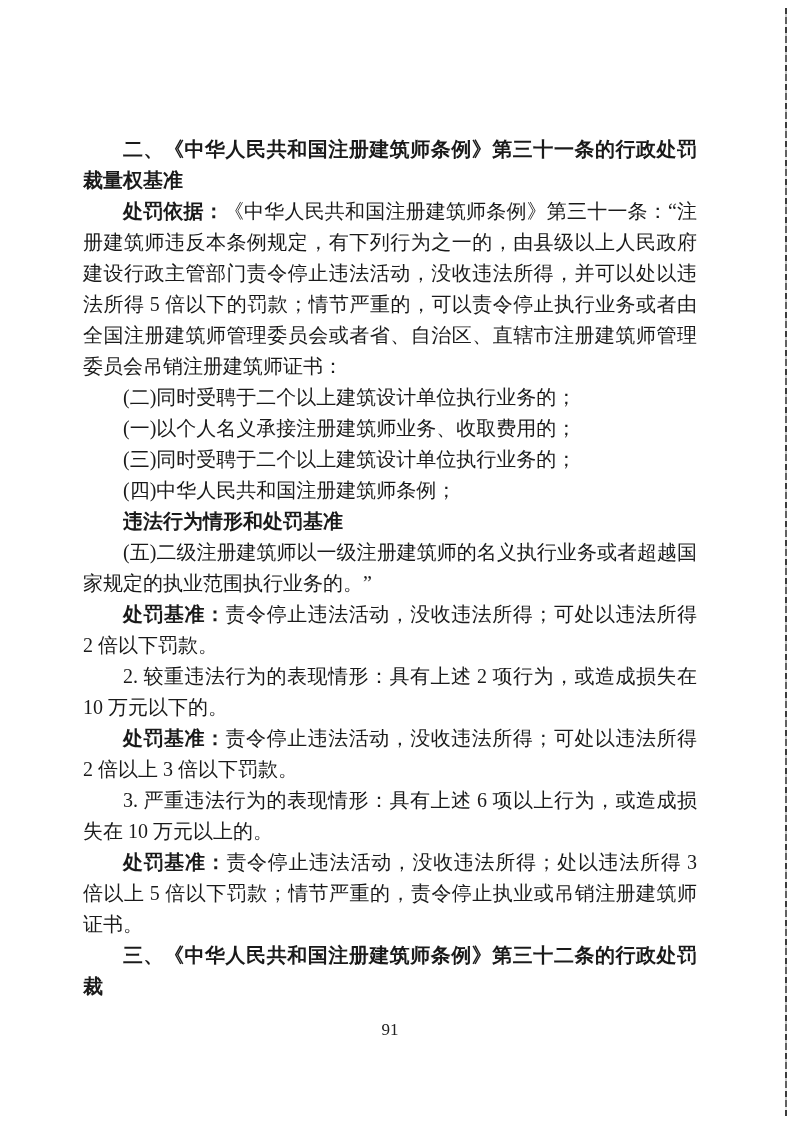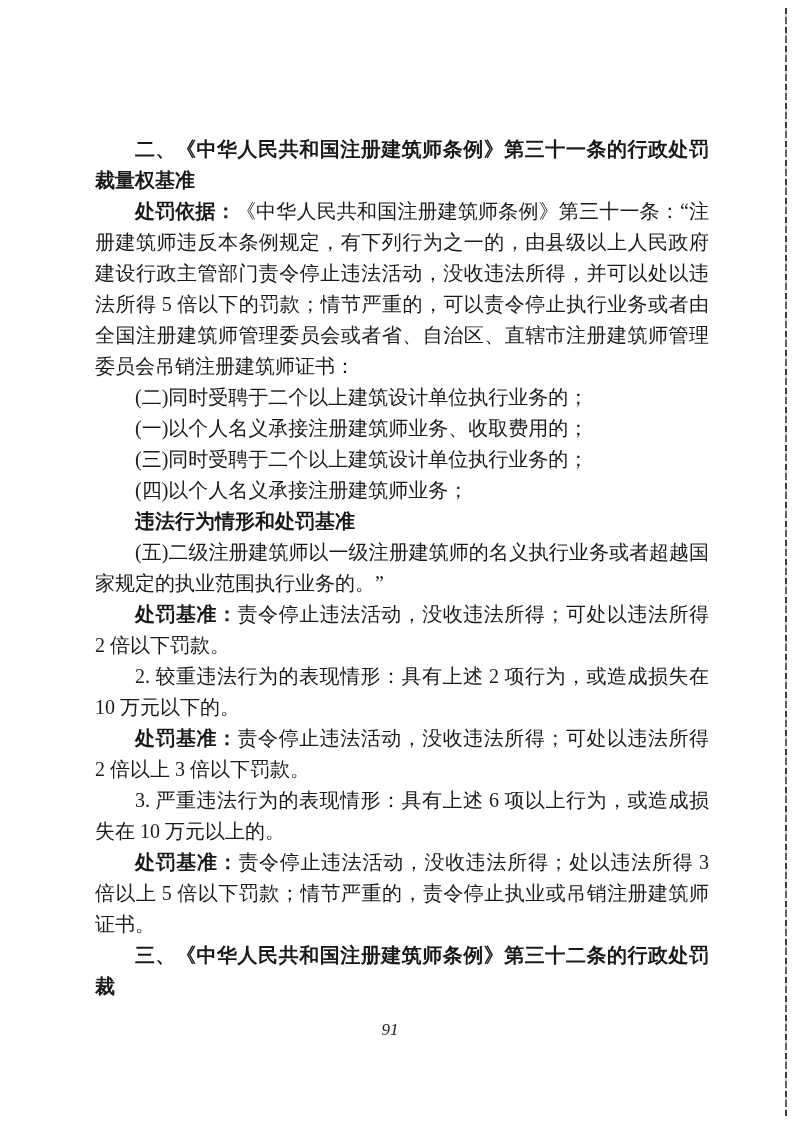--- a/index.html
+++ b/index.html
@@ -8,21 +8,21 @@
     width: 793px;
     height: 1122px;
     margin: 0 auto;
     background: #ffffff;
     font-family: "Liberation Serif", "DejaVu Serif", serif;
     color: #1a1a1a;
     overflow: hidden;
   }
   .content {
     position: absolute;
-    left: 95px;
+    left: 83px;
     top: 134px;
     width: 614px;
     font-size: 20px;
     line-height: 31px;
     text-align: justify;
     text-justify: inter-ideograph;
   }
   .para {
     margin: 0;
     text-indent: 2em;
@@ -31,21 +31,20 @@
   .para.heading .seg { font-weight: bold; }
   .seg.bold { font-weight: bold; }
   .page-number {
     position: absolute;
     top: 1020px;
     left: 0;
     width: 780px;
     text-align: center;
     font-size: 17px;
     color: #222222;
-    font-style: italic;
   }
   .scan-line {
     position: absolute;
     left: 785px;
     top: 8px;
     width: 2px;
     height: 1108px;
     background: repeating-linear-gradient(
       to bottom,
       rgba(25,25,25,0.85) 0px, rgba(25,25,25,0.85) 6px,
@@ -58,21 +57,21 @@
 </head>
 <body>
 
 <div class="page">
   <div class="content" id="content">
       <div class="para heading"><span class="seg bold">二、《中华人民共和国注册建筑师条例》第三十一条的行政处罚裁量权基准</span></div>
       <div class="para body"><span class="seg bold">处罚依据：</span><span class="seg">《中华人民共和国注册建筑师条例》第三十一条：“注册建筑师违反本条例规定，有下列行为之一的，由县级以上人民政府建设行政主管部门责令停止违法活动，没收违法所得，并可以处以违法所得 5 倍以下的罚款；情节严重的，可以责令停止执行业务或者由全国注册建筑师管理委员会或者省、自治区、直辖市注册建筑师管理委员会吊销注册建筑师证书：</span></div>
       <div class="para body"><span class="seg">(二)同时受聘于二个以上建筑设计单位执行业务的；</span></div>
       <div class="para body"><span class="seg">(一)以个人名义承接注册建筑师业务、收取费用的；</span></div>
       <div class="para body"><span class="seg">(三)同时受聘于二个以上建筑设计单位执行业务的；</span></div>
-      <div class="para body"><span class="seg">(四)以个人名义承接注册建筑师业务；</span></div>
+      <div class="para body"><span class="seg">(四)中华人民共和国注册建筑师条例；</span></div>
       <div class="para body"><span class="seg bold">违法行为情形和处罚基准</span></div>
       <div class="para body"><span class="seg">(五)二级注册建筑师以一级注册建筑师的名义执行业务或者超越国家规定的执业范围执行业务的。”</span></div>
       <div class="para body"><span class="seg bold">处罚基准：</span><span class="seg">责令停止违法活动，没收违法所得；可处以违法所得 2 倍以下罚款。</span></div>
       <div class="para body"><span class="seg">2. 较重违法行为的表现情形：具有上述 2 项行为，或造成损失在 10 万元以下的。</span></div>
       <div class="para body"><span class="seg bold">处罚基准：</span><span class="seg">责令停止违法活动，没收违法所得；可处以违法所得 2 倍以上 3 倍以下罚款。</span></div>
       <div class="para body"><span class="seg">3. 严重违法行为的表现情形：具有上述 6 项以上行为，或造成损失在 10 万元以上的。</span></div>
       <div class="para body"><span class="seg bold">处罚基准：</span><span class="seg">责令停止违法活动，没收违法所得；处以违法所得 3 倍以上 5 倍以下罚款；情节严重的，责令停止执业或吊销注册建筑师证书。</span></div>
       <div class="para heading"><span class="seg bold">三、《中华人民共和国注册建筑师条例》第三十二条的行政处罚裁</span></div>
     </div>
   <div class="page-number">91</div>

